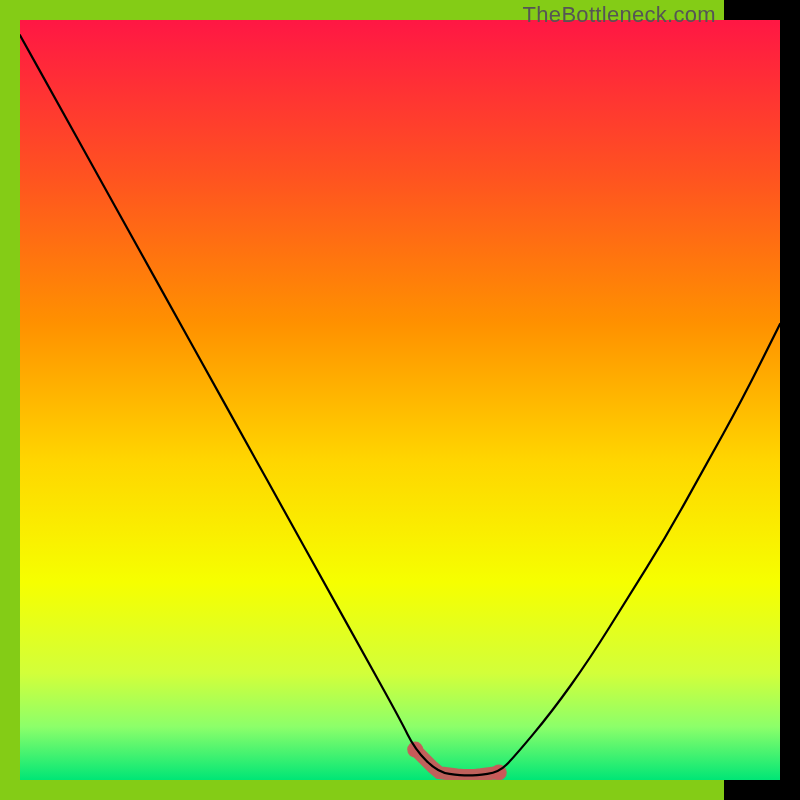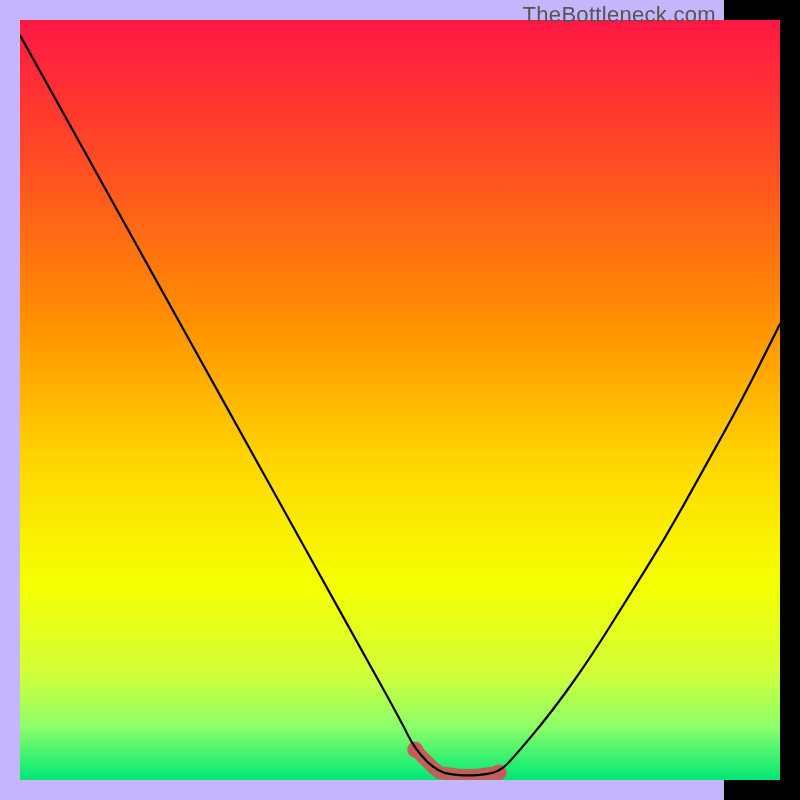--- a/index.html
+++ b/index.html
@@ -8,21 +8,21 @@
     width: 800px;
     height: 800px;
     overflow: hidden;
     background: #000;
     font-family: Arial, Helvetica, sans-serif;
   }
   .frame {
     position: relative;
     width: 724px;
     height: 800px;
-    background: #c4b5fd;
+    background: #84cc16;
   }
   .plot {
     position: absolute;
     left: 20px;
     top: 20px;
     width: 760px;
     height: 760px;
   }
   .plot svg {
     display: block;

